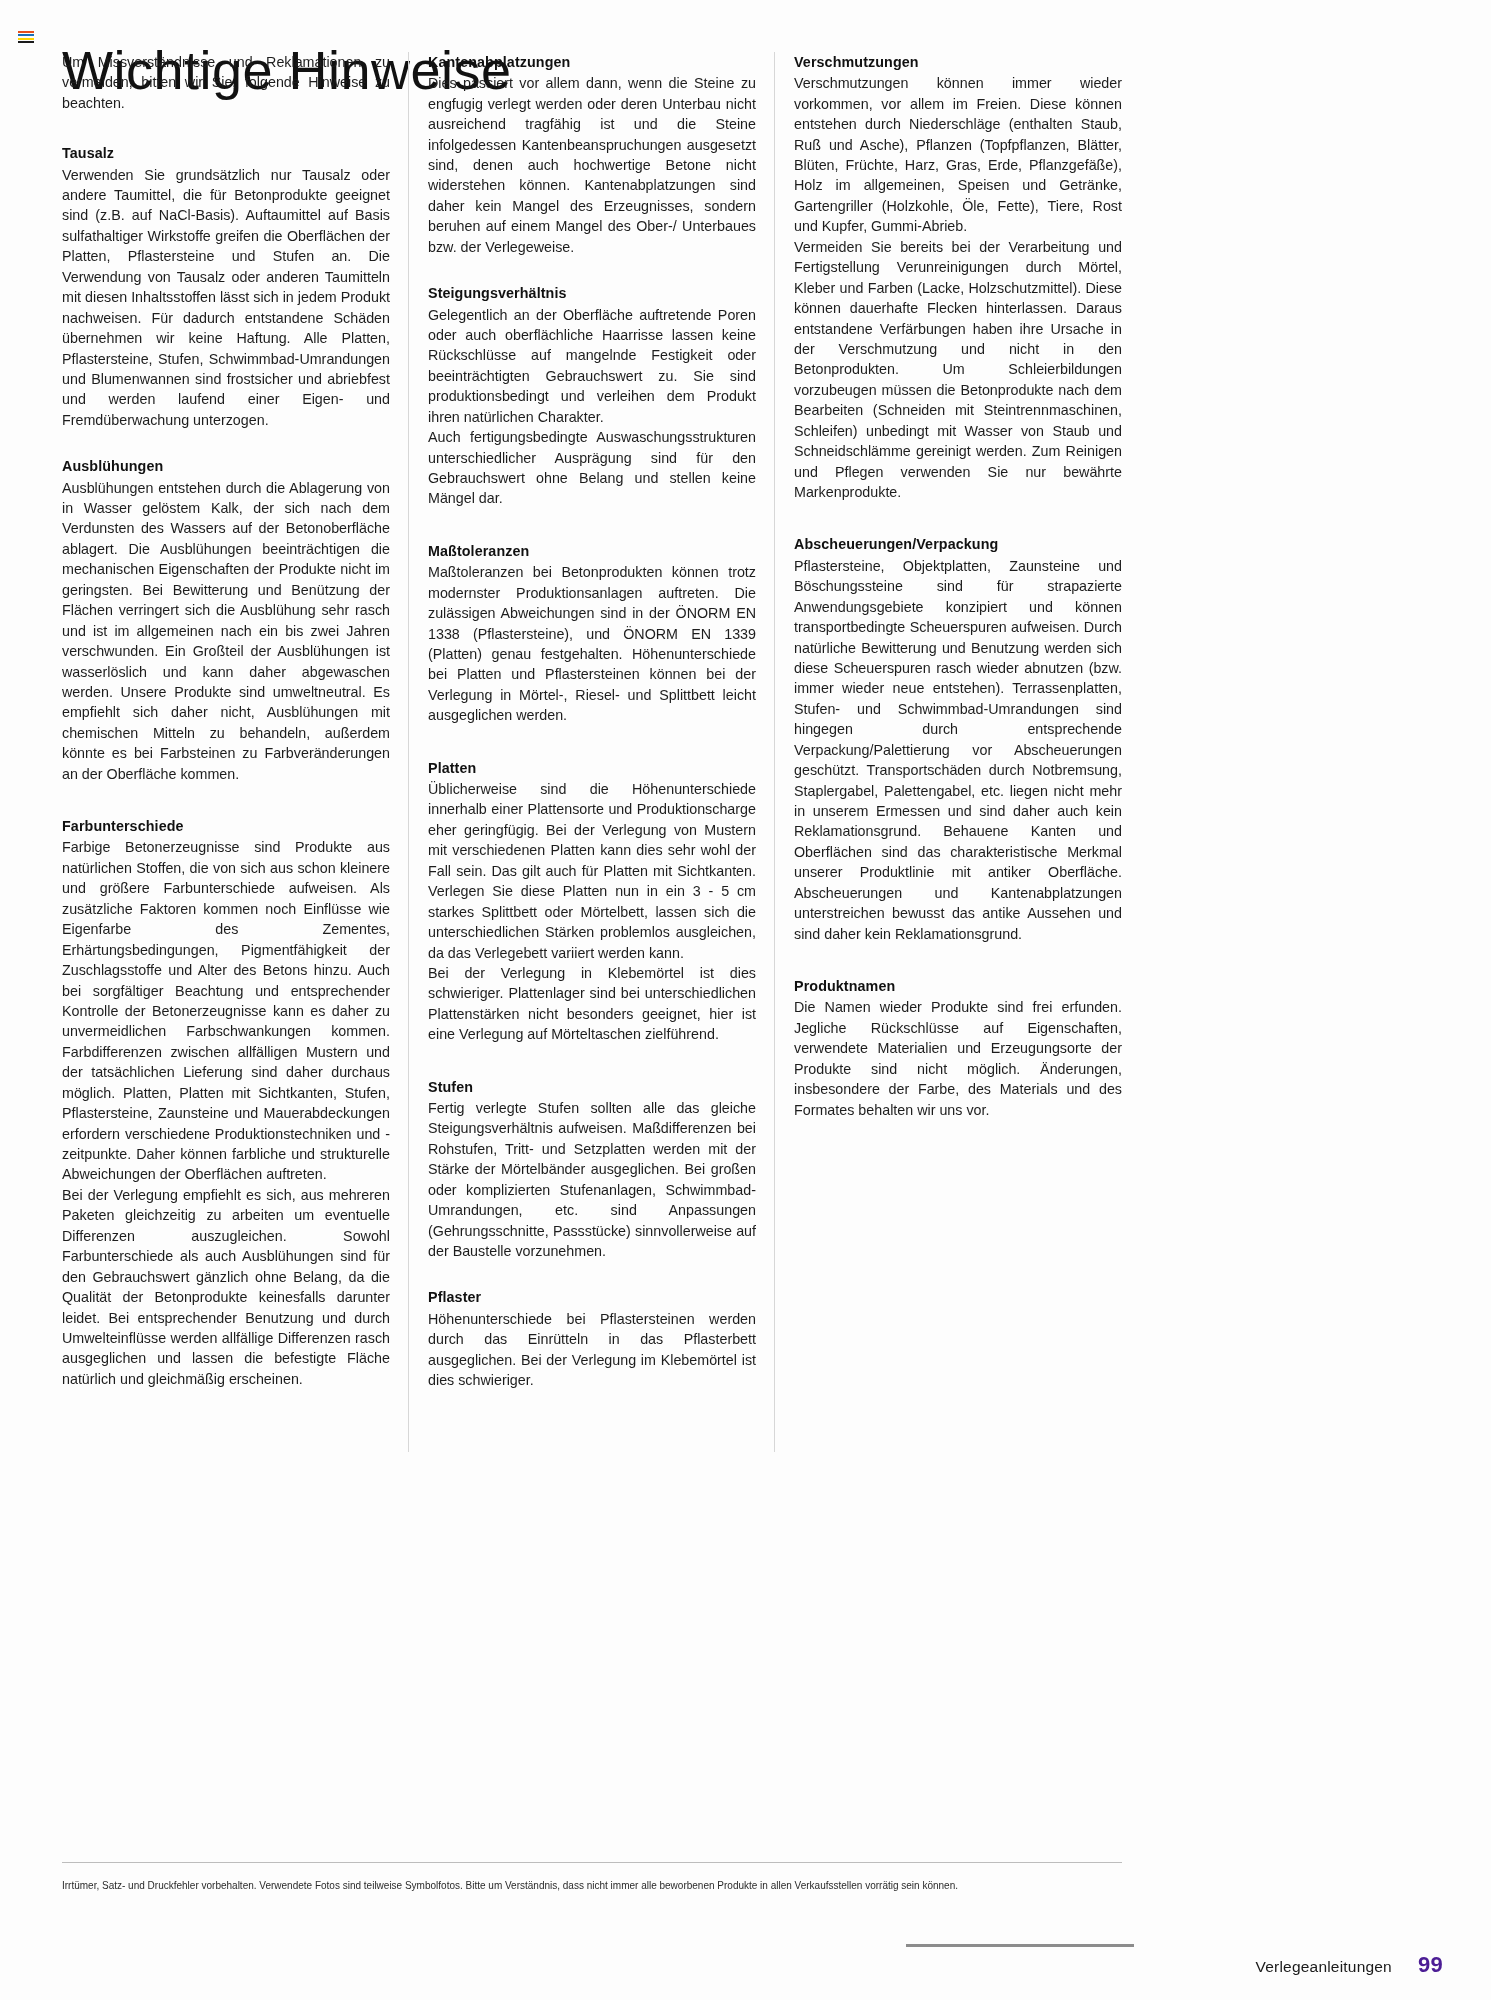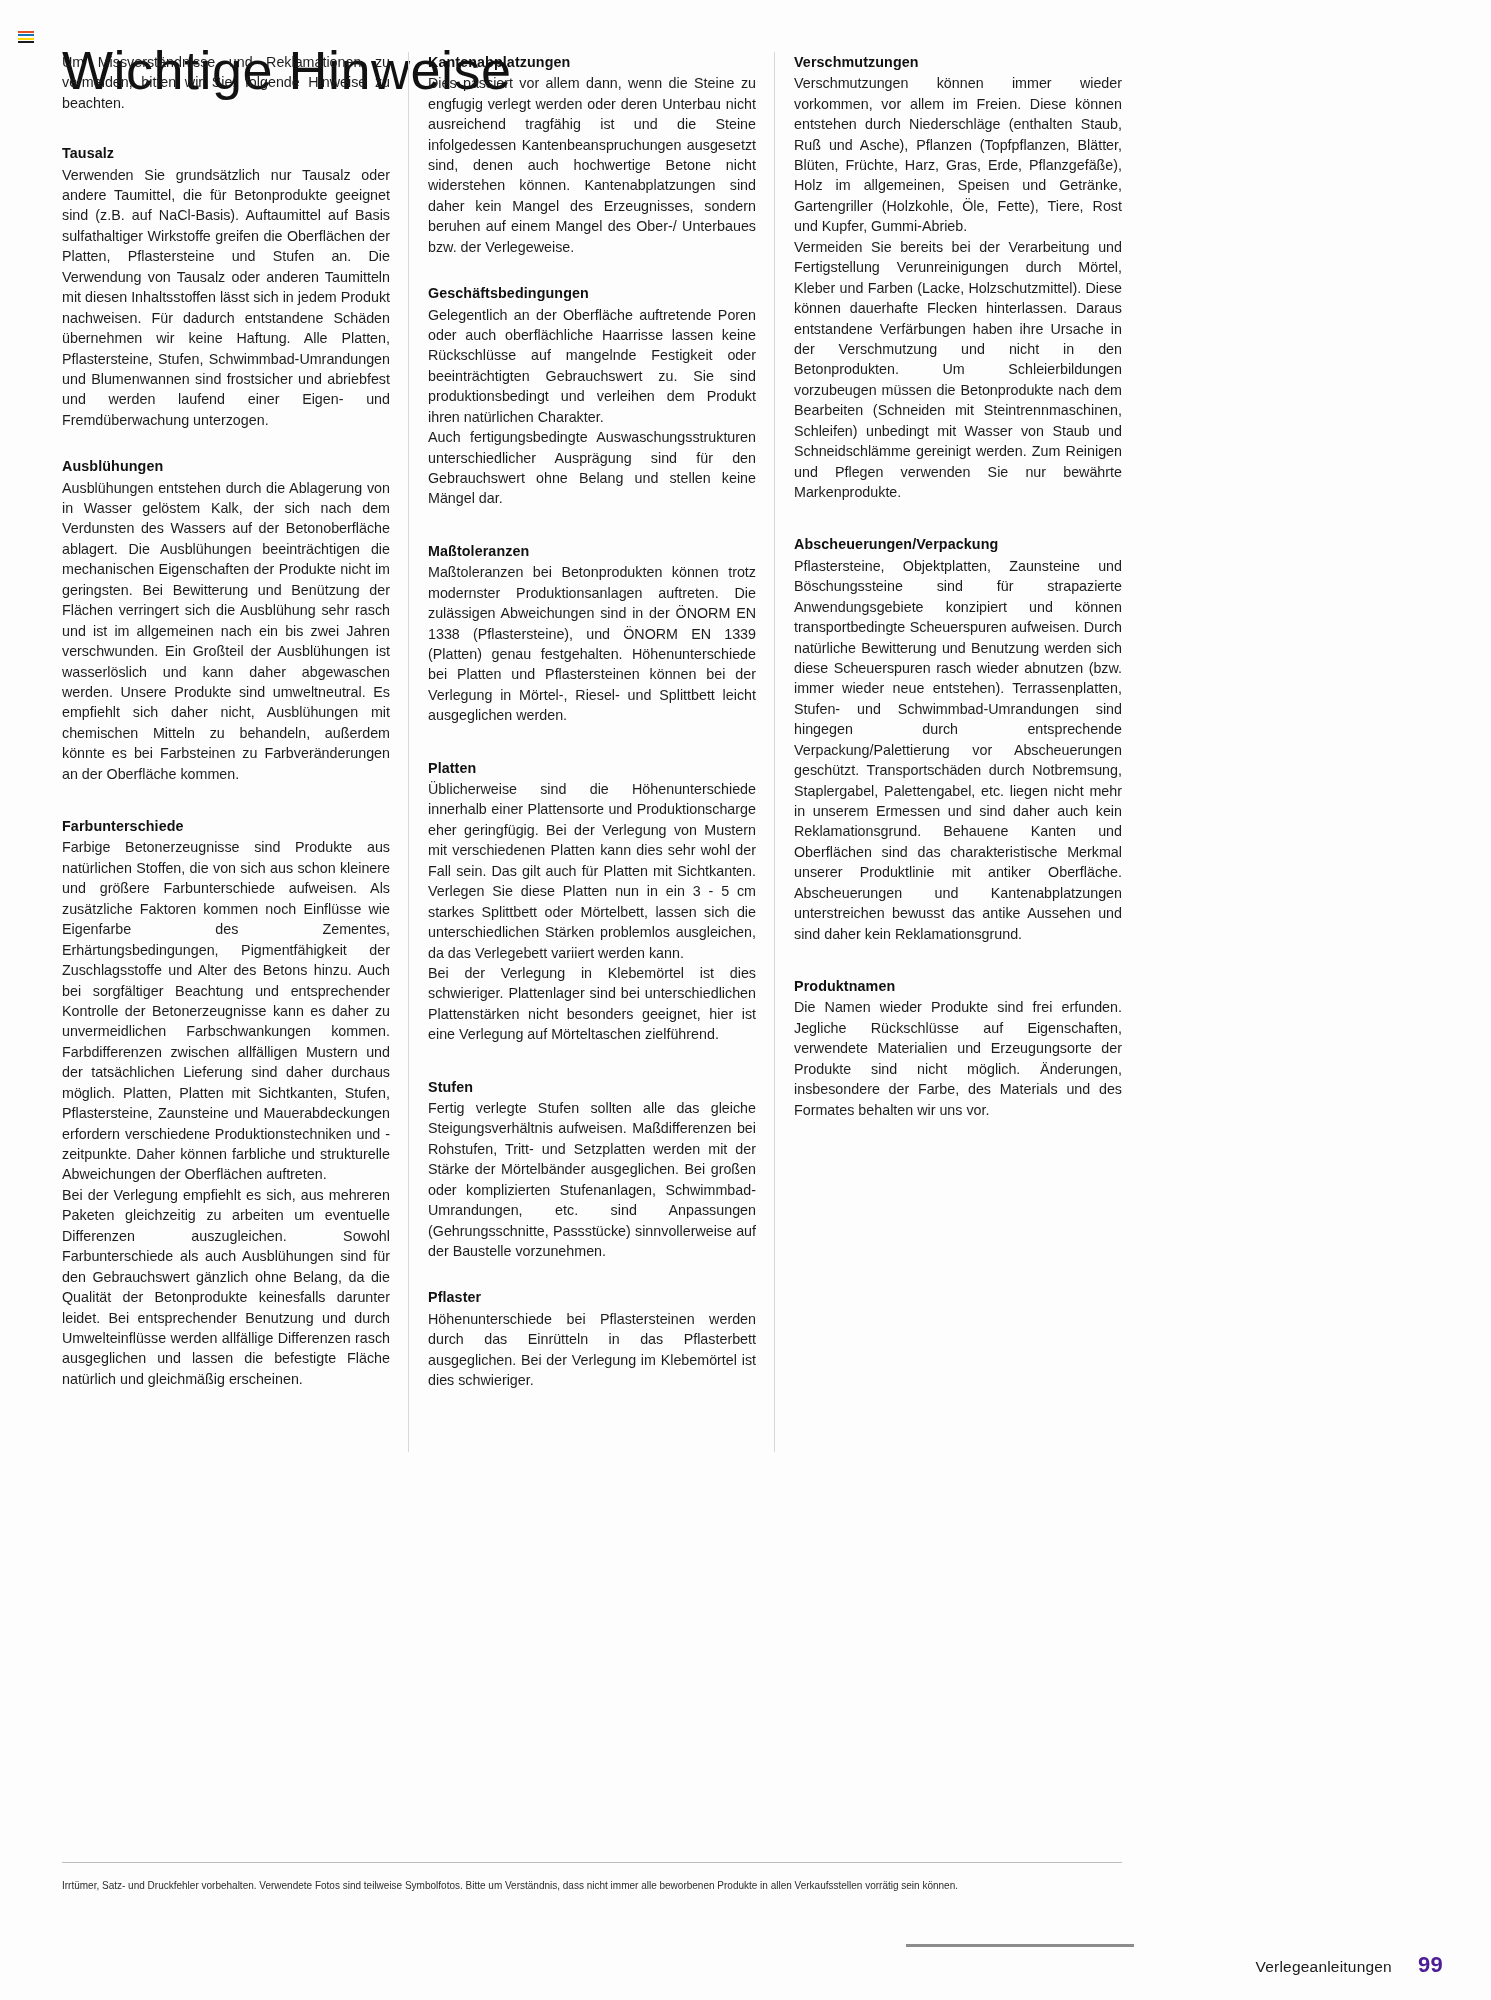--- a/index.html
+++ b/index.html
@@ -203,21 +203,21 @@
     </div>
 
     <div class="col">
 
       <div class="sec">
         <div class="sec-head">Kantenabplatzungen</div>
         <p class="sec-body">Dies passiert vor allem dann, wenn die Steine zu engfugig verlegt werden oder deren Unterbau nicht ausreichend tragfähig ist und die Steine infolgedessen Kantenbeanspruchungen ausgesetzt sind, denen auch hochwertige Betone nicht widerstehen können. Kantenabplatzungen sind daher kein Mangel des Erzeugnisses, sondern beruhen auf einem Mangel des Ober-/ Unterbaues bzw. der Verlegeweise.</p>
       </div>
 
       <div class="sec gap-lg">
-        <div class="sec-head">Geschäftsbedingungen</div>
+        <div class="sec-head">Steigungsverhältnis</div>
         <p class="sec-body">Gelegentlich an der Oberfläche auftretende Poren oder auch oberflächliche Haarrisse lassen keine Rückschlüsse auf mangelnde Festigkeit oder beeinträchtigten Gebrauchswert zu. Sie sind produktionsbedingt und verleihen dem Produkt ihren natürlichen Charakter.</p>
         <p class="sec-body">Auch fertigungsbedingte Auswaschungsstrukturen unterschiedlicher Ausprägung sind für den Gebrauchswert ohne Belang und stellen keine Mängel dar.</p>
       </div>
 
       <div class="sec gap-lg">
         <div class="sec-head">Maßtoleranzen</div>
         <p class="sec-body">Maßtoleranzen bei Betonprodukten können trotz modernster Produktionsanlagen auftreten. Die zulässigen Abweichungen sind in der ÖNORM EN 1338 (Pflastersteine), und ÖNORM EN 1339 (Platten) genau festgehalten. Höhenunterschiede bei Platten und Pflastersteinen können bei der Verlegung in Mörtel-, Riesel- und Splittbett leicht ausgeglichen werden.</p>
       </div>
 
       <div class="sec gap-lg">

